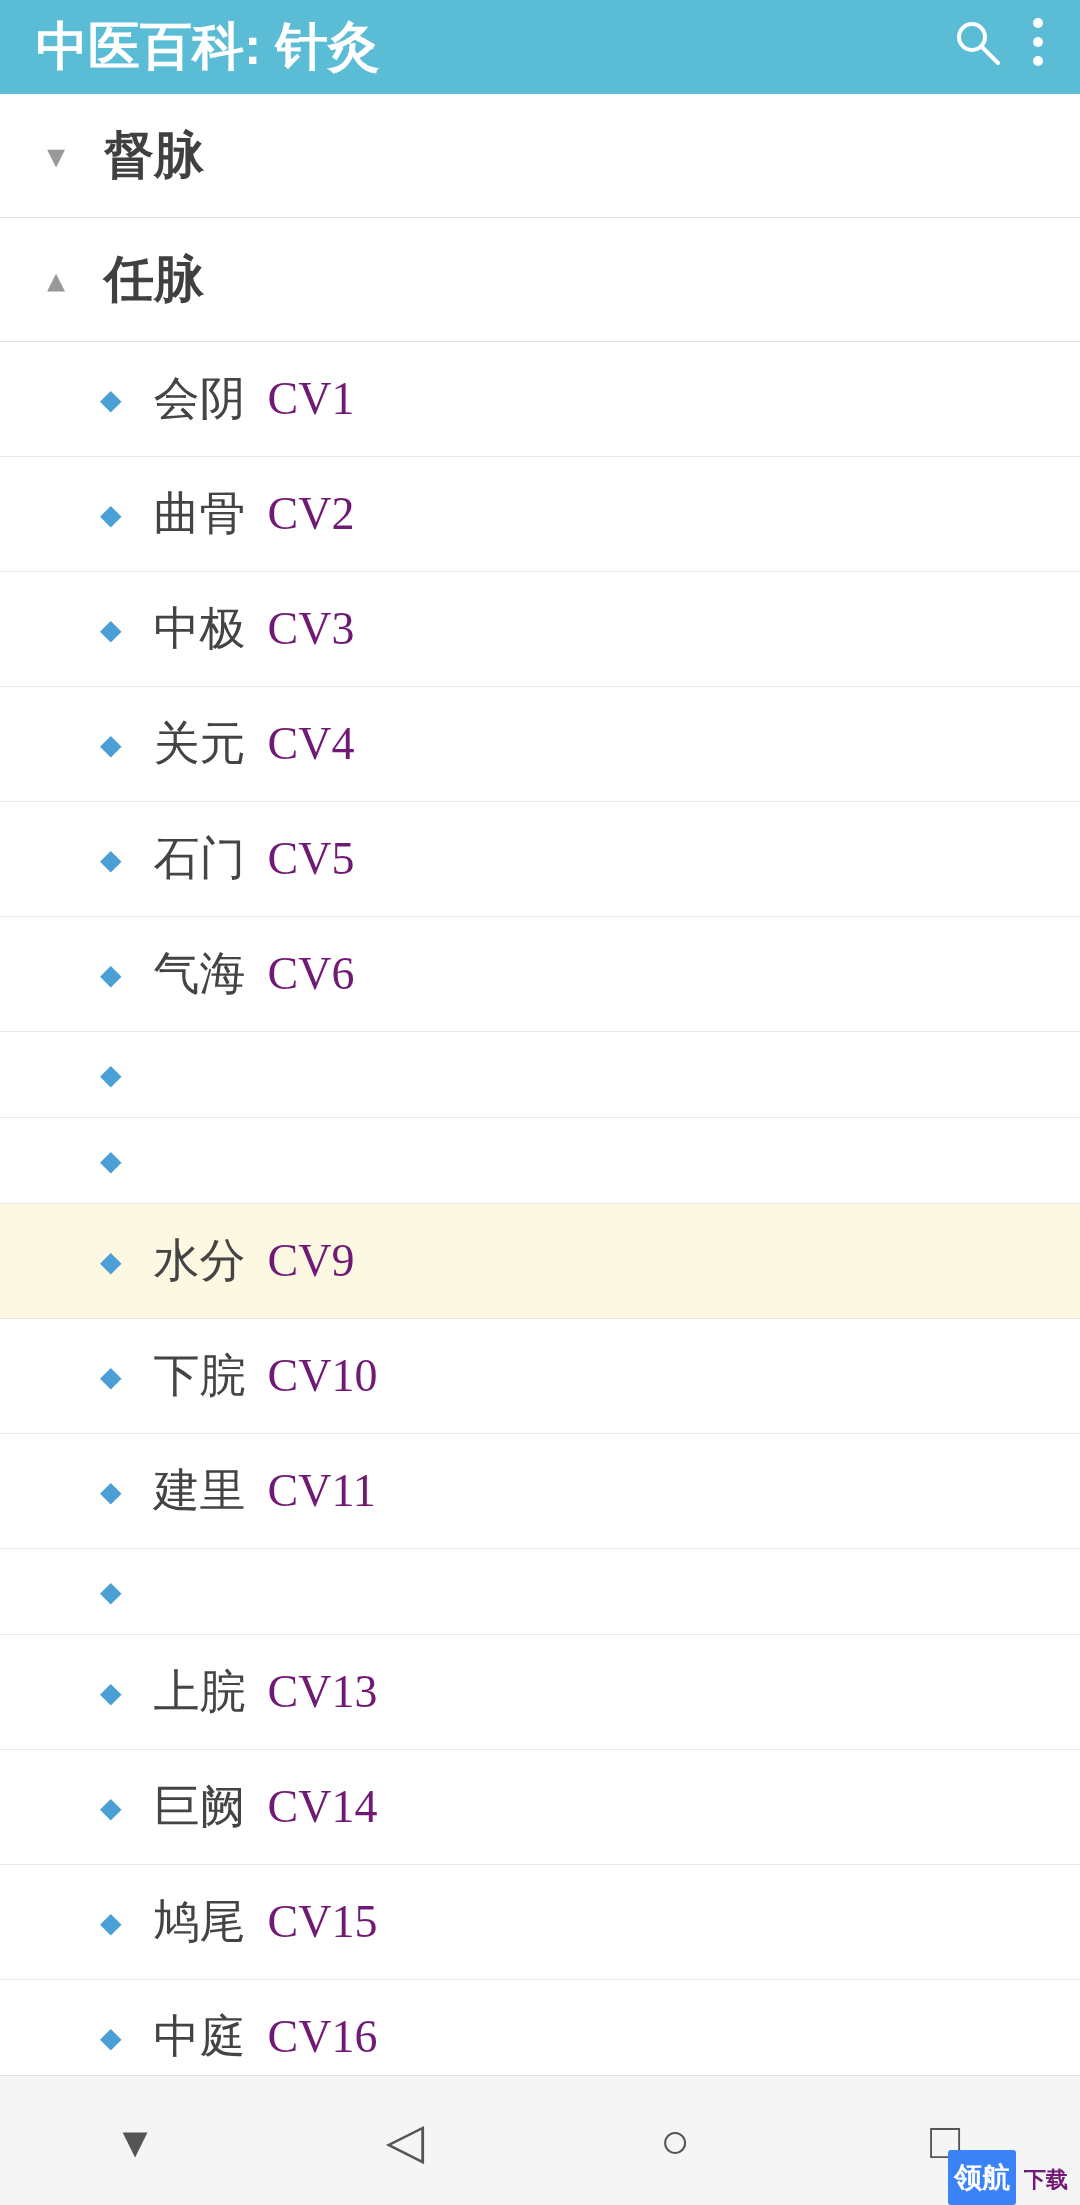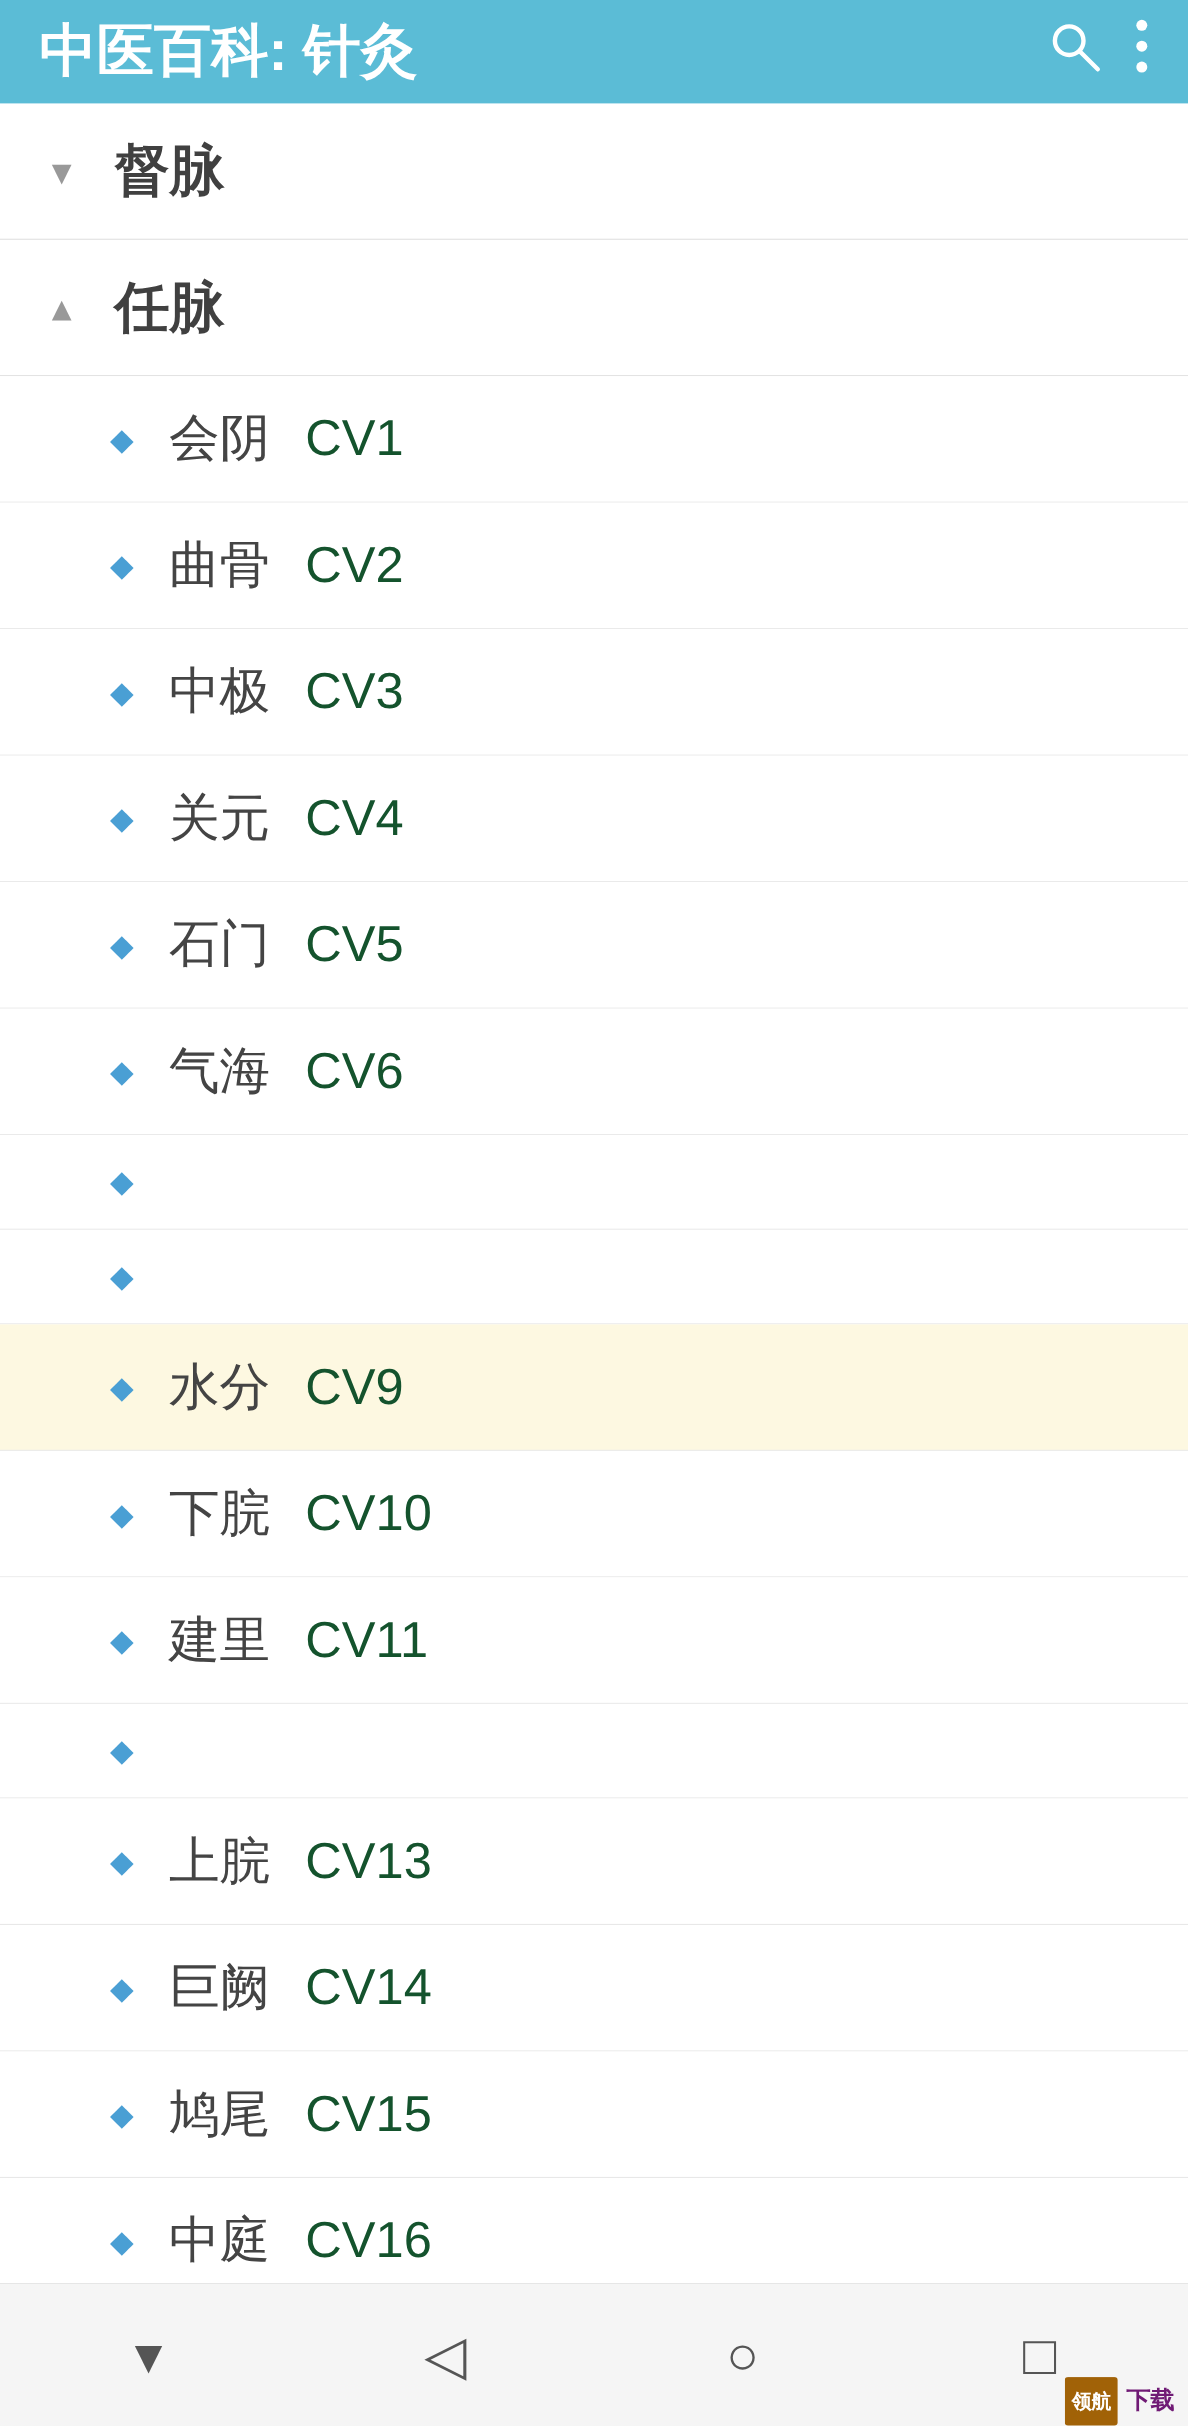--- a/index.html
+++ b/index.html
@@ -92,22 +92,23 @@
       margin-right: 32px;
       display: inline-block;
     }
 
     .item-text {
       font-size: 46px;
       color: #444444;
     }
 
     .item-code {
-      margin-left: 32px;
-      color: #14532d;
+      margin-left: 22px;
+      color: #701a75;
+      font-family: Liberation Serif, serif;
     }
 
     
     .bottom-nav {
       position: fixed;
       bottom: 0;
       left: 0;
       width: 1080px;
       height: 130px;
       background: #f5f5f5;
@@ -248,15 +249,15 @@
 </div>
 
 <div class="bottom-nav">
   <span class="nav-btn">▾</span>
   <span class="nav-btn">◁</span>
   <span class="nav-btn">○</span>
   <span class="nav-btn">□</span>
 </div>
 
 <div class="watermark">
-  <span style="background:#a16207; color:white; padding:12px 6px; border-radius:3px; font-size:18px;">领航</span>
+  <span style="background:#3b82f6; color:white; padding:12px 6px; border-radius:3px; font-size:28px;">领航</span>
   <span style="color:#701a75; font-size:22px;">下载</span>
 </div>
 
 </body></html>

